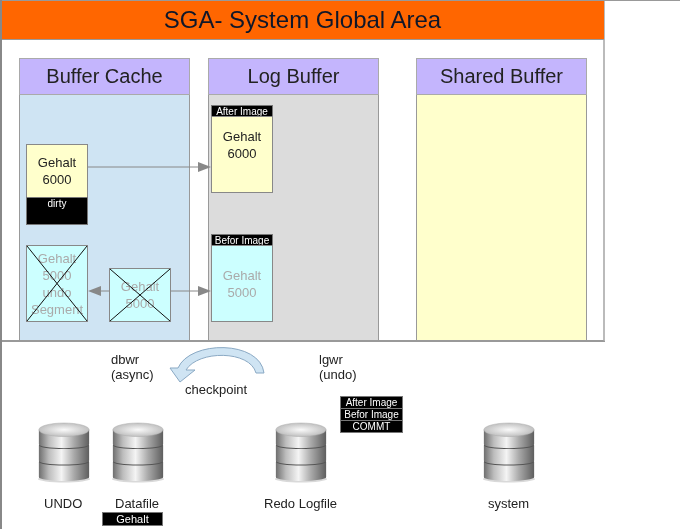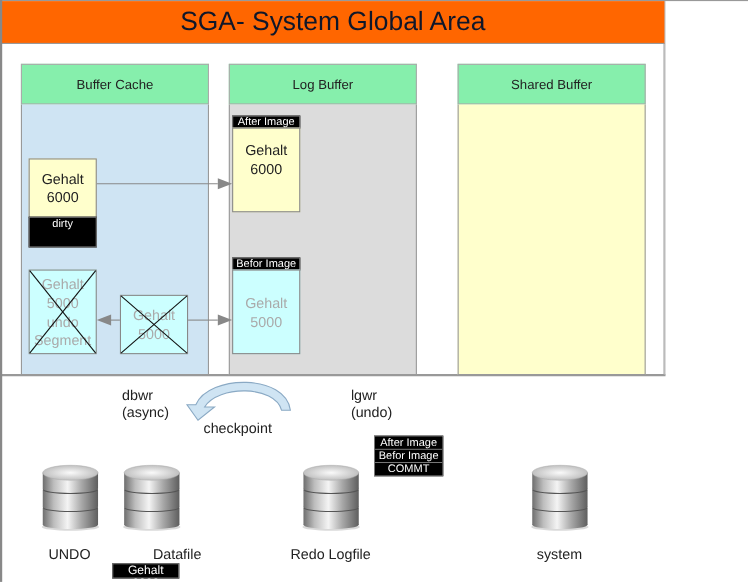--- a/index.html
+++ b/index.html
@@ -2,21 +2,21 @@
 <html><head>
 <meta charset="utf-8">
 <style>
   html,body{margin:0;padding:0;background:#fff;}
   body{width:680px;height:529px;position:relative;overflow:hidden;font-family:"Liberation Sans",sans-serif;color:#222;}
   .abs{position:absolute;}
   #frame-top{left:0;top:0;width:680px;height:1px;background:#999;}
   #frame-left{left:0;top:0;width:2px;height:529px;background:#888;}
   #sga{left:1px;top:1px;width:604px;height:340px;border-right:2px solid #bbb;border-bottom:1px solid #999;box-sizing:border-box;}
   #sga-title{left:1px;top:1px;width:603px;height:38px;background:#ff6600;border-bottom:1px solid #999;display:flex;align-items:center;justify-content:center;font-size:24px;color:#0f172a;}
-  .col-head{height:37px;background:#86efac;border:1px solid #aaa;box-sizing:border-box;display:flex;align-items:center;justify-content:center;font-size:12px;}
+  .col-head{height:37px;background:#c4b5fd;border:1px solid #aaa;box-sizing:border-box;display:flex;align-items:center;justify-content:center;font-size:20px;}
   .col-body{border:1px solid #999;border-top:none;box-sizing:border-box;}
   .blk{border:1px solid #888;box-sizing:border-box;display:flex;flex-direction:column;align-items:center;justify-content:center;font-size:13px;line-height:17px;text-align:center;}
   .tag{background:#000;color:#fff;font-size:10px;line-height:11px;text-align:center;border:1px solid #777;box-sizing:border-box;}
   .lbl{font-size:13px;line-height:15px;}
   .faded{color:#aaa;}
   svg{position:absolute;left:0;top:0;overflow:visible;}
 </style>
 </head>
 <body>
 
@@ -140,18 +140,18 @@
     <use href="#db" width="58" height="62"></use>
   </svg>
 <svg width="58" height="62" style="left:272px;top:421px;">
     <use href="#db" width="58" height="62"></use>
   </svg>
 <svg width="58" height="62" style="left:480px;top:421px;">
     <use href="#db" width="58" height="62"></use>
   </svg>
 
 <div class="abs lbl" style="left:44px;top:496px;">UNDO</div>
-<div class="abs lbl" style="left:115px;top:496px;margin-left:24px;">Datafile</div>
+<div class="abs lbl" style="left:115px;top:496px;">Datafile</div>
 <div class="abs tag" style="left:102px;top:512px;width:61px;height:14px;font-size:11px;line-height:12px;">Gehalt 6000</div>
 <div class="abs lbl" style="left:264px;top:496px;">Redo Logfile</div>
 <div class="abs lbl" style="left:488px;top:496px;">system</div>
 
 <div class="abs" id="frame-left"></div>
 
 </body></html>

